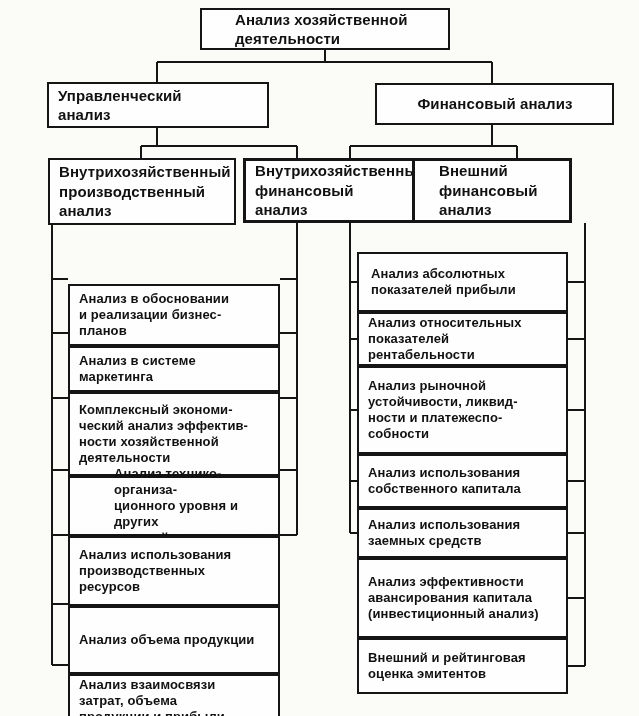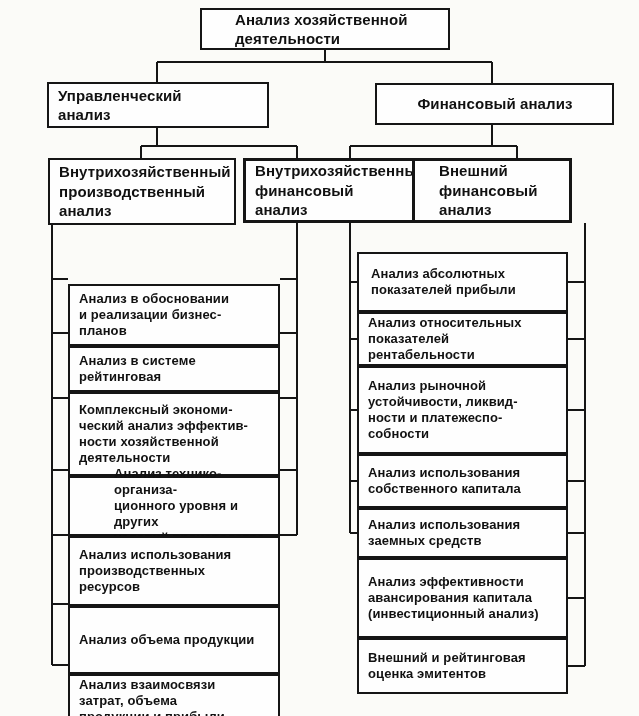--- a/index.html
+++ b/index.html
@@ -121,21 +121,21 @@
 финансовый
 анализ</div>
   <div class="box lvl b-l3r">Внешний
 финансовый
 анализ</div>
 
   <div class="box li li1">Анализ в обосновании
 и реализации бизнес-
 планов</div>
   <div class="box li li2">Анализ в системе
-рейтинговая</div>
+маркетинга</div>
   <div class="box li li3">Комплексный экономи-
 ческий анализ эффектив-
 ности хозяйственной
 деятельности</div>
   <div class="box li li4">Анализ технико-организа-
 ционного уровня и других
 условий производства</div>
   <div class="box li li5">Анализ использования
 производственных
 ресурсов</div>

